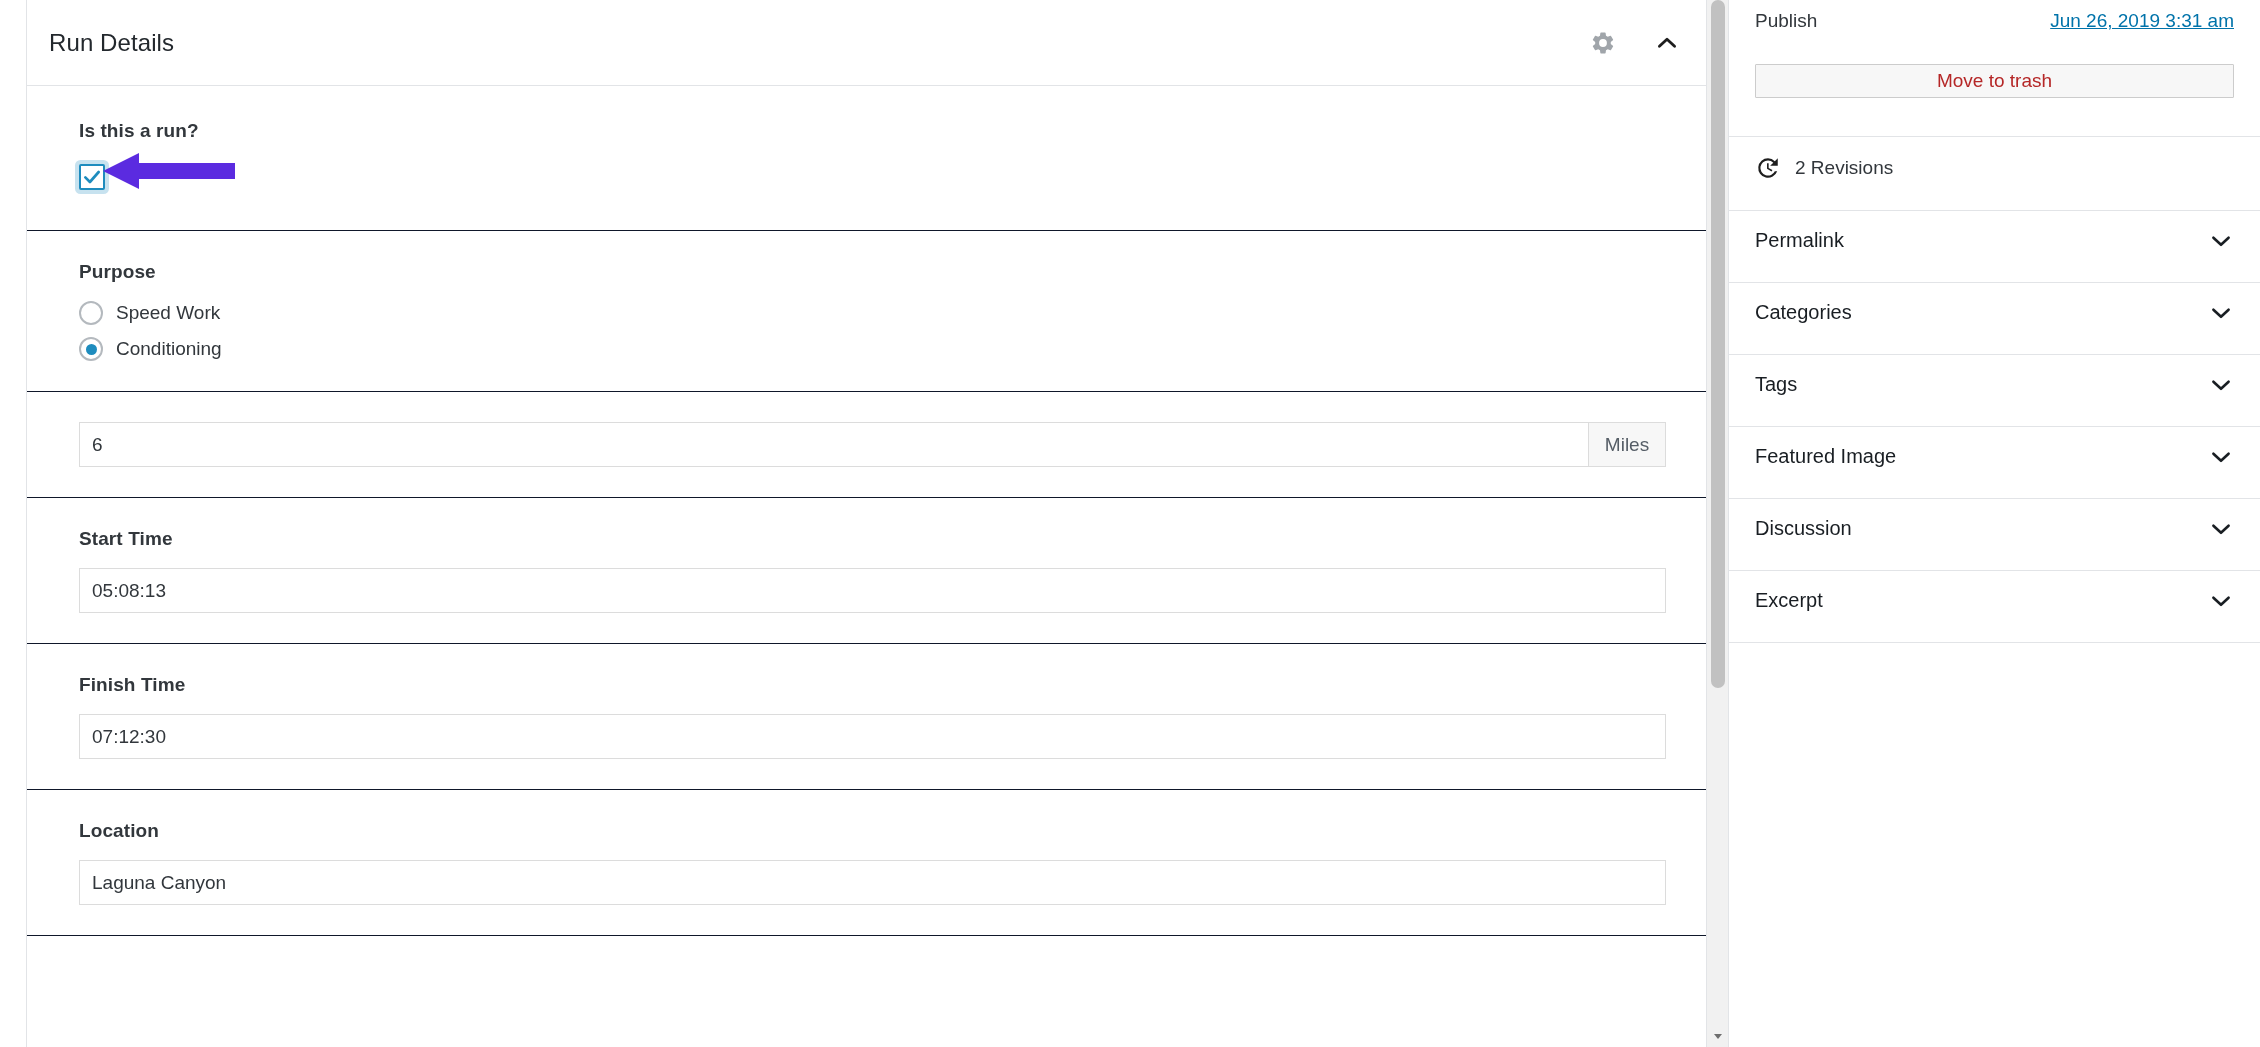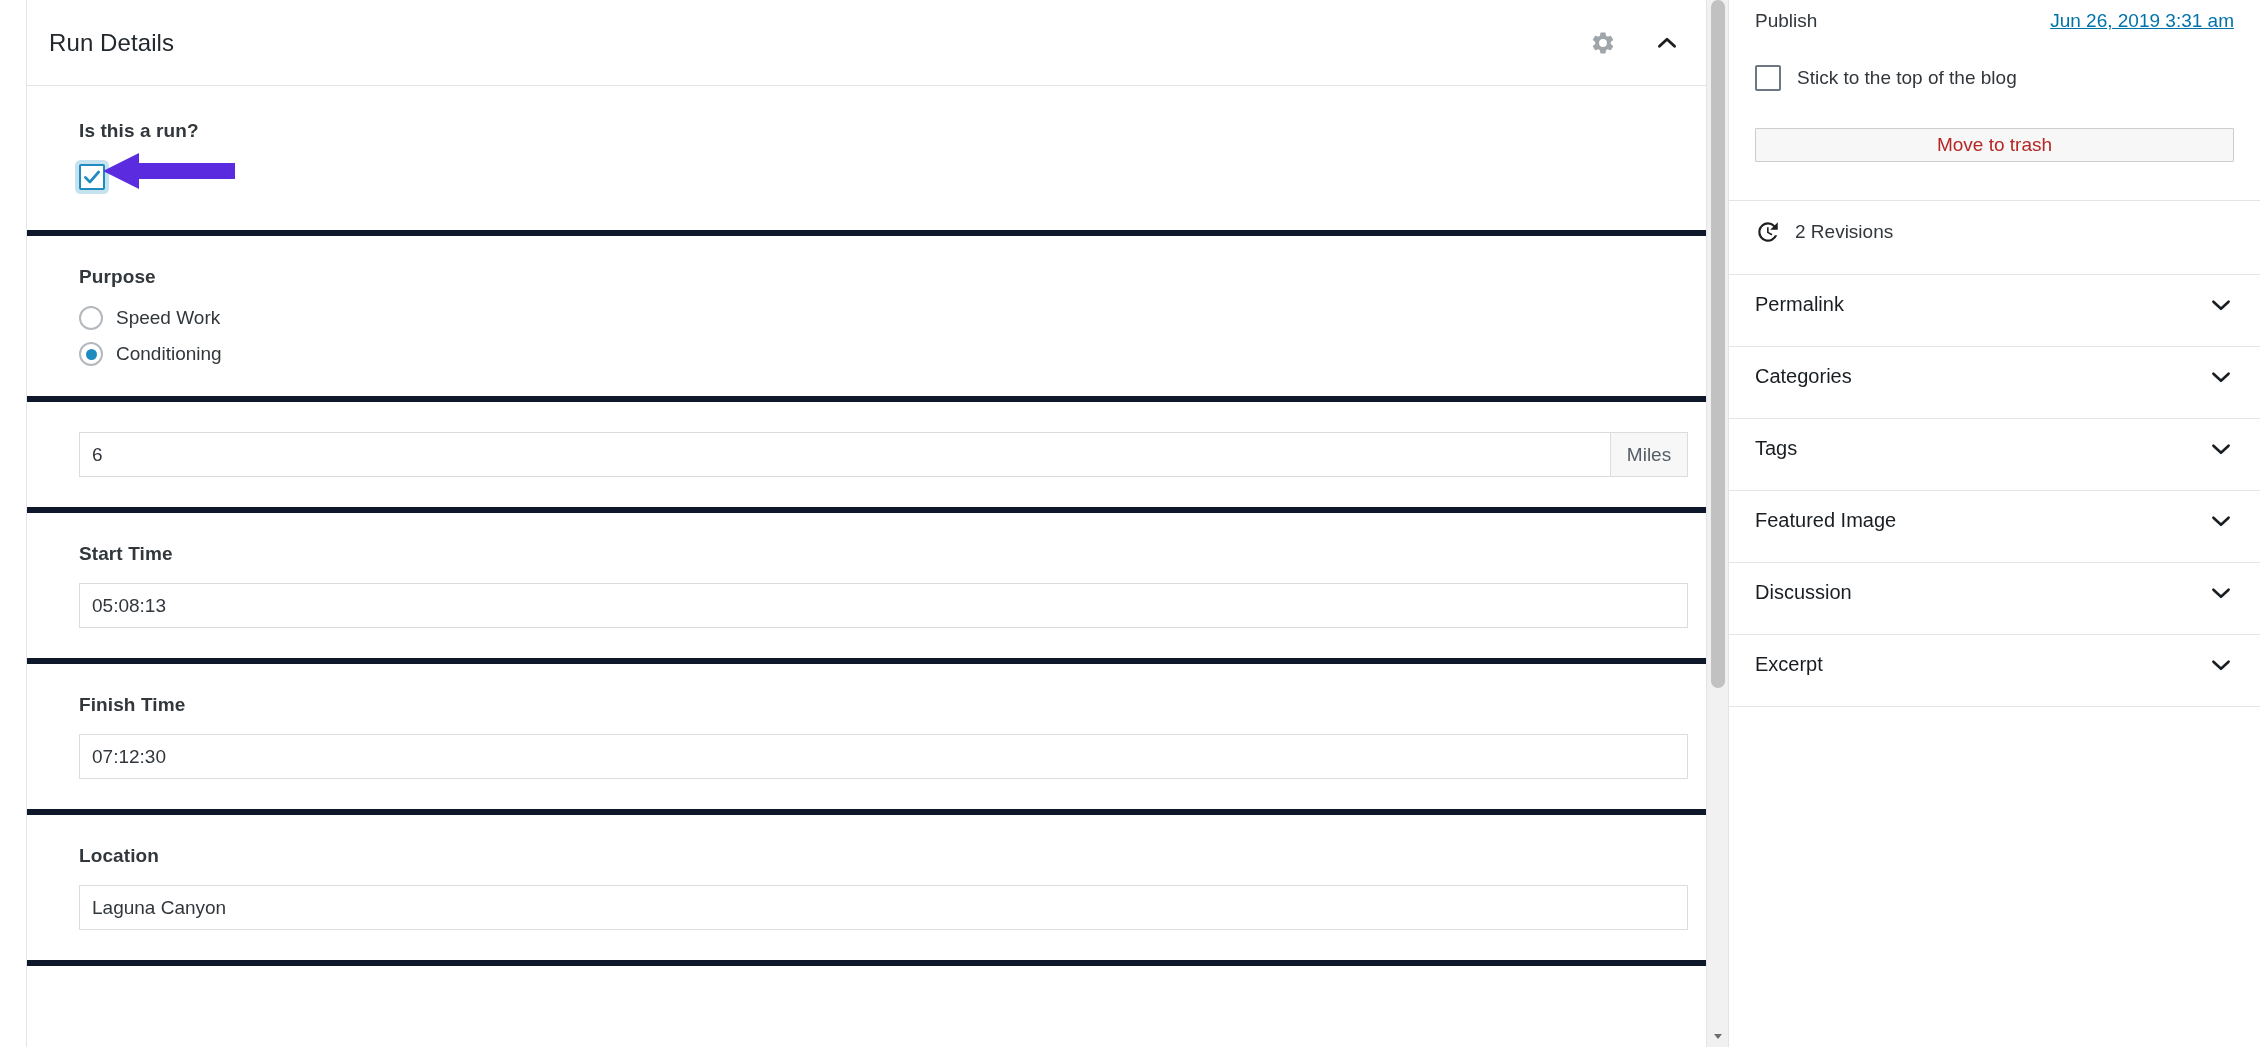--- a/index.html
+++ b/index.html
@@ -65,22 +65,22 @@
     display: flex; align-items: center; justify-content: center;
     background: transparent; border: 0; padding: 0;
     cursor: pointer;
   }
   .gear-svg { width: 26px; height: 26px; fill: #a0a5aa; display: block; }
   .chev-up-svg { width: 26px; height: 26px; stroke: #1e1e1e; fill: none;
                  stroke-width: 2.6; stroke-linecap: round; stroke-linejoin: round; display:block; }
 
   
   .section {
-    border-bottom: 6px solid #0f172a;
-    padding: 30px 40px 30px 52px;
+    border-bottom: 1px solid #0f172a;
+    padding: 30px 62px 30px 52px;
   }
   .section.first { padding-top: 34px; padding-bottom: 36px; }
 
   .fld-label {
     font-size: 19px;
     font-weight: 700;
     color: #32373c;
     letter-spacing: .1px;
     margin: 0 0 18px 0;
     display: block;
@@ -359,24 +359,20 @@
     </div>
   </div>
 
   <div class="sidebar">
 
     <div class="sb-publish">
       <div class="sb-row-publish">
         <span class="sb-publish-label">Publish</span>
         <span class="sb-publish-date">Jun 26, 2019 3:31 am</span>
       </div>
-      <div class="sb-sticky-row">
-        <span class="sticky-box" role="checkbox" aria-checked="false"></span>
-        <span class="sticky-label">Stick to the top of the blog</span>
-      </div>
     </div>
 
     <div class="trash-wrap">
       <button class="btn-trash">Move to trash</button>
     </div>
 
     <div class="sb-panel revisions">
       <span class="rev-icon">
         <svg viewBox="0 0 24 24">
           <path d="M12 3a9 9 0 1 0 8.49 12H18.3A7 7 0 1 1 12 5a6.96 6.96 0 0 1 4.9 2.1L14 10h7V3l-2.69 2.69A8.96 8.96 0 0 0 12 3z"></path>

